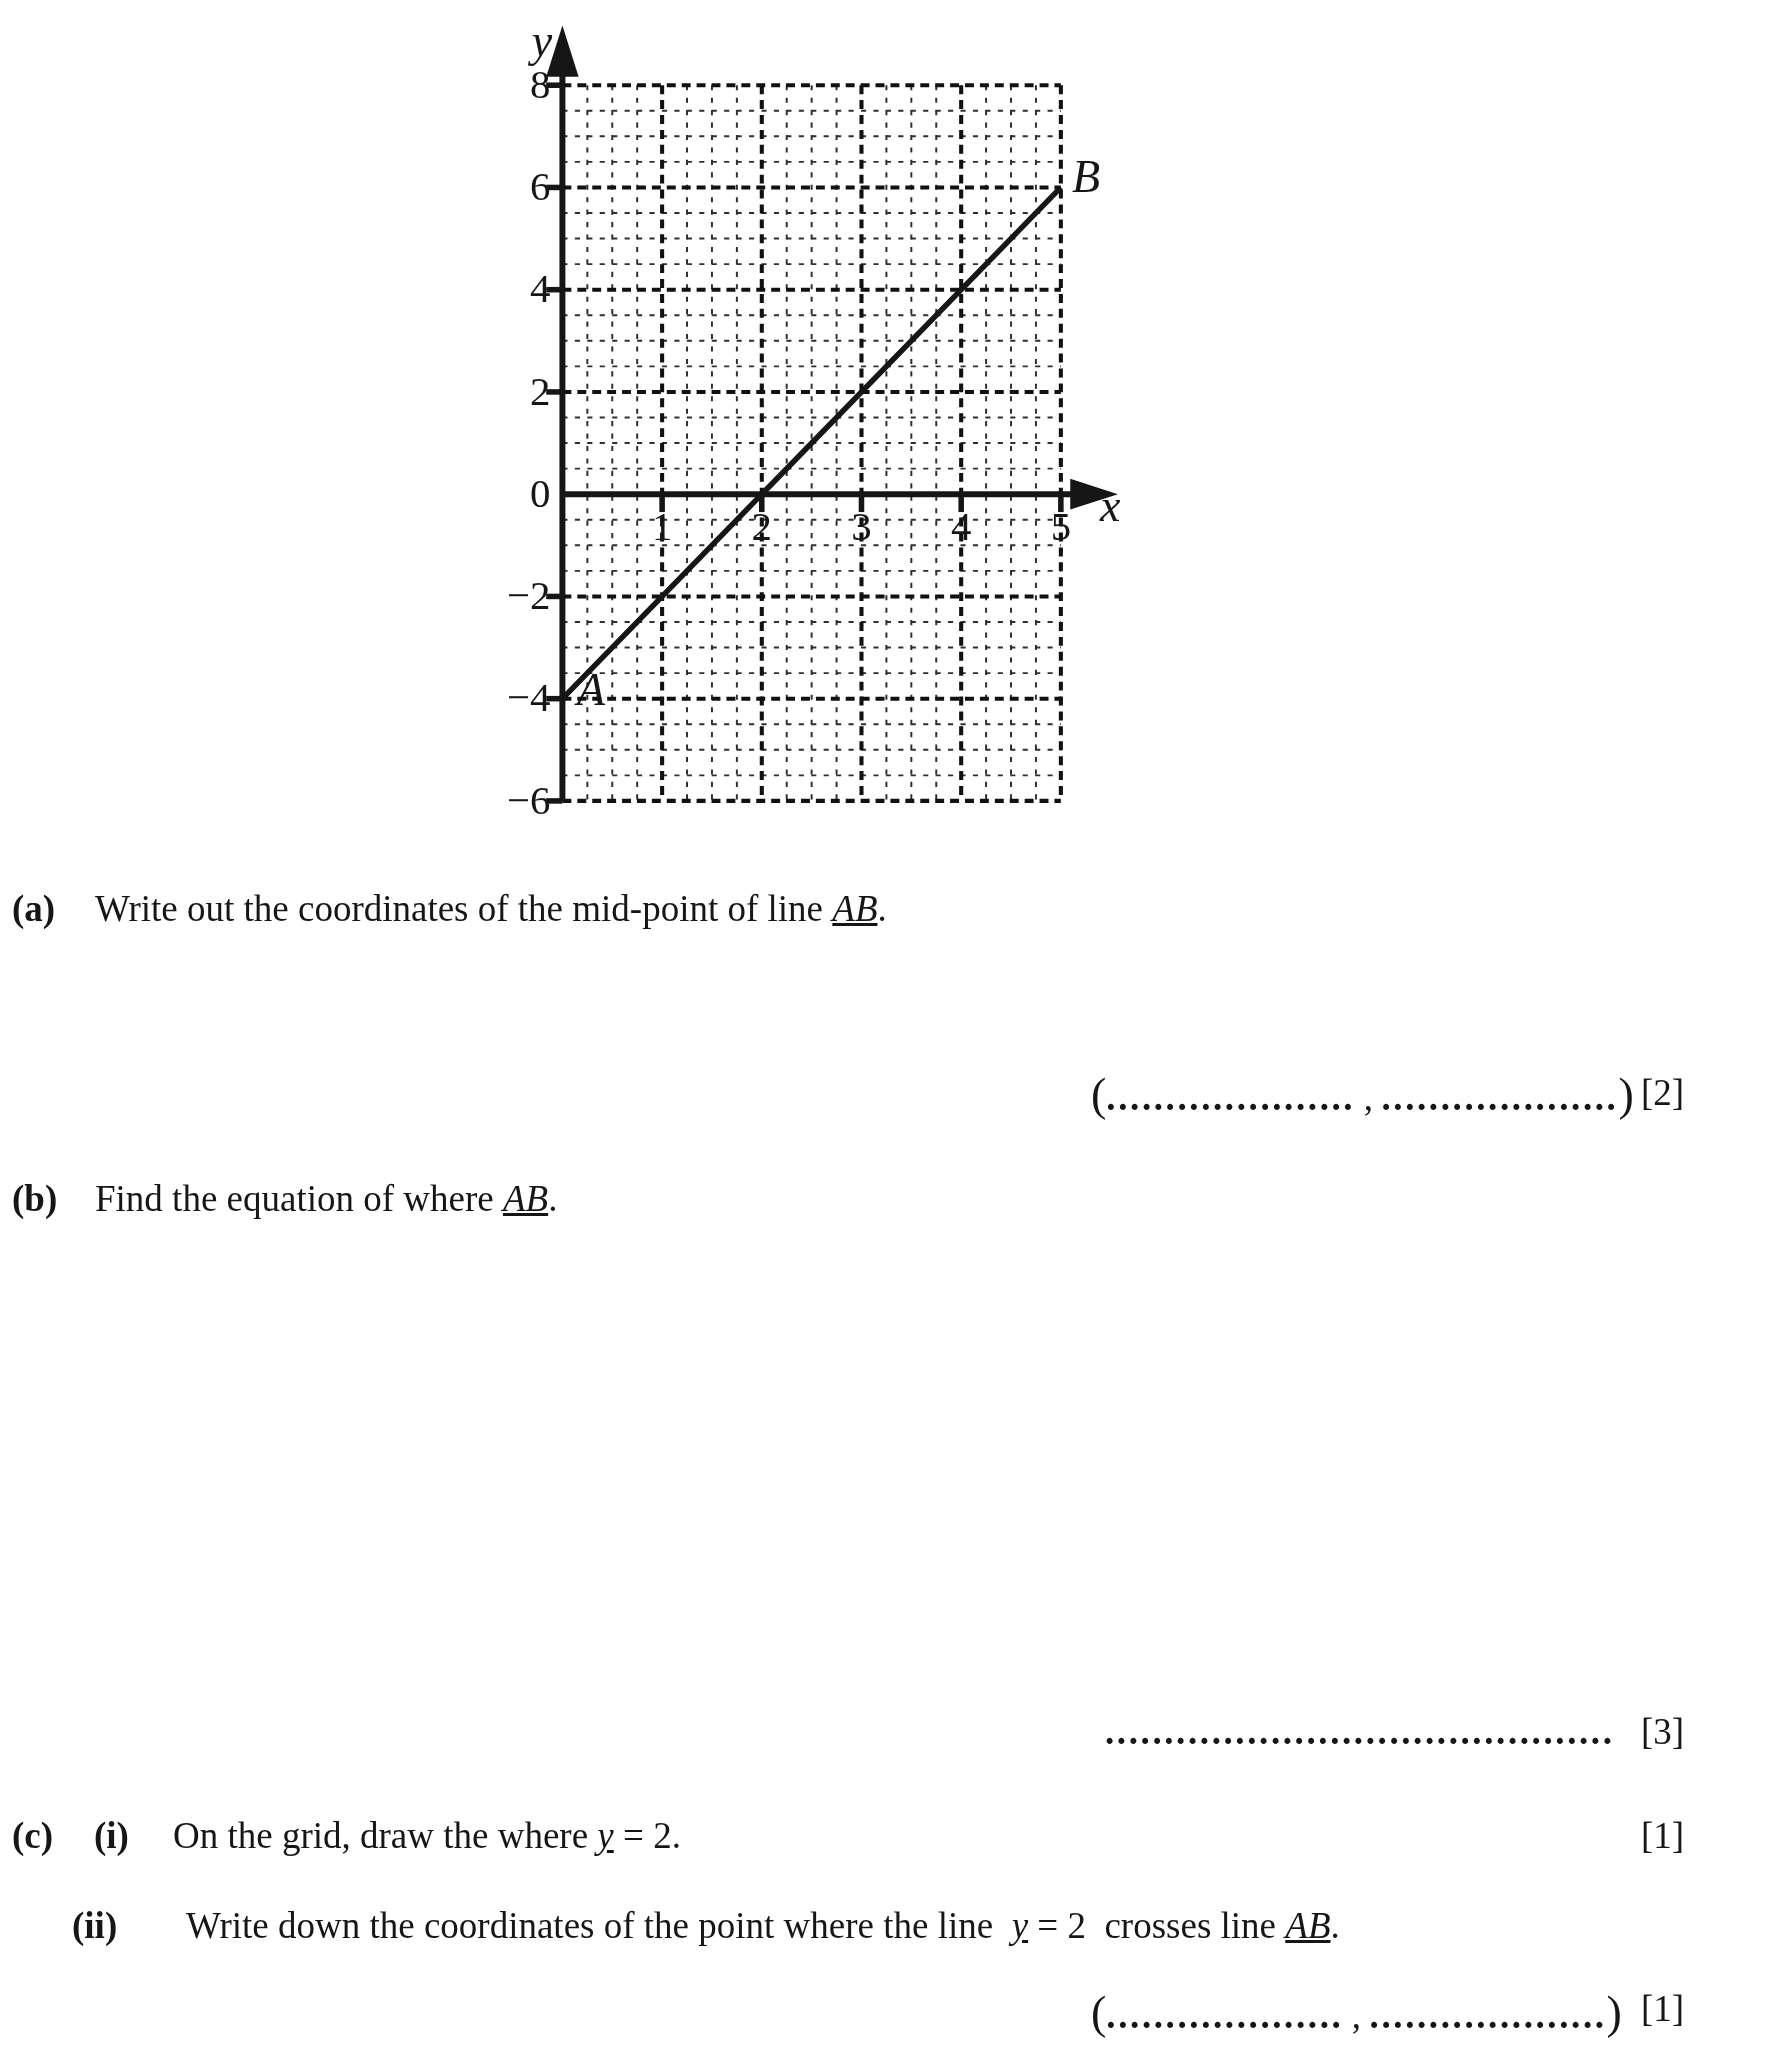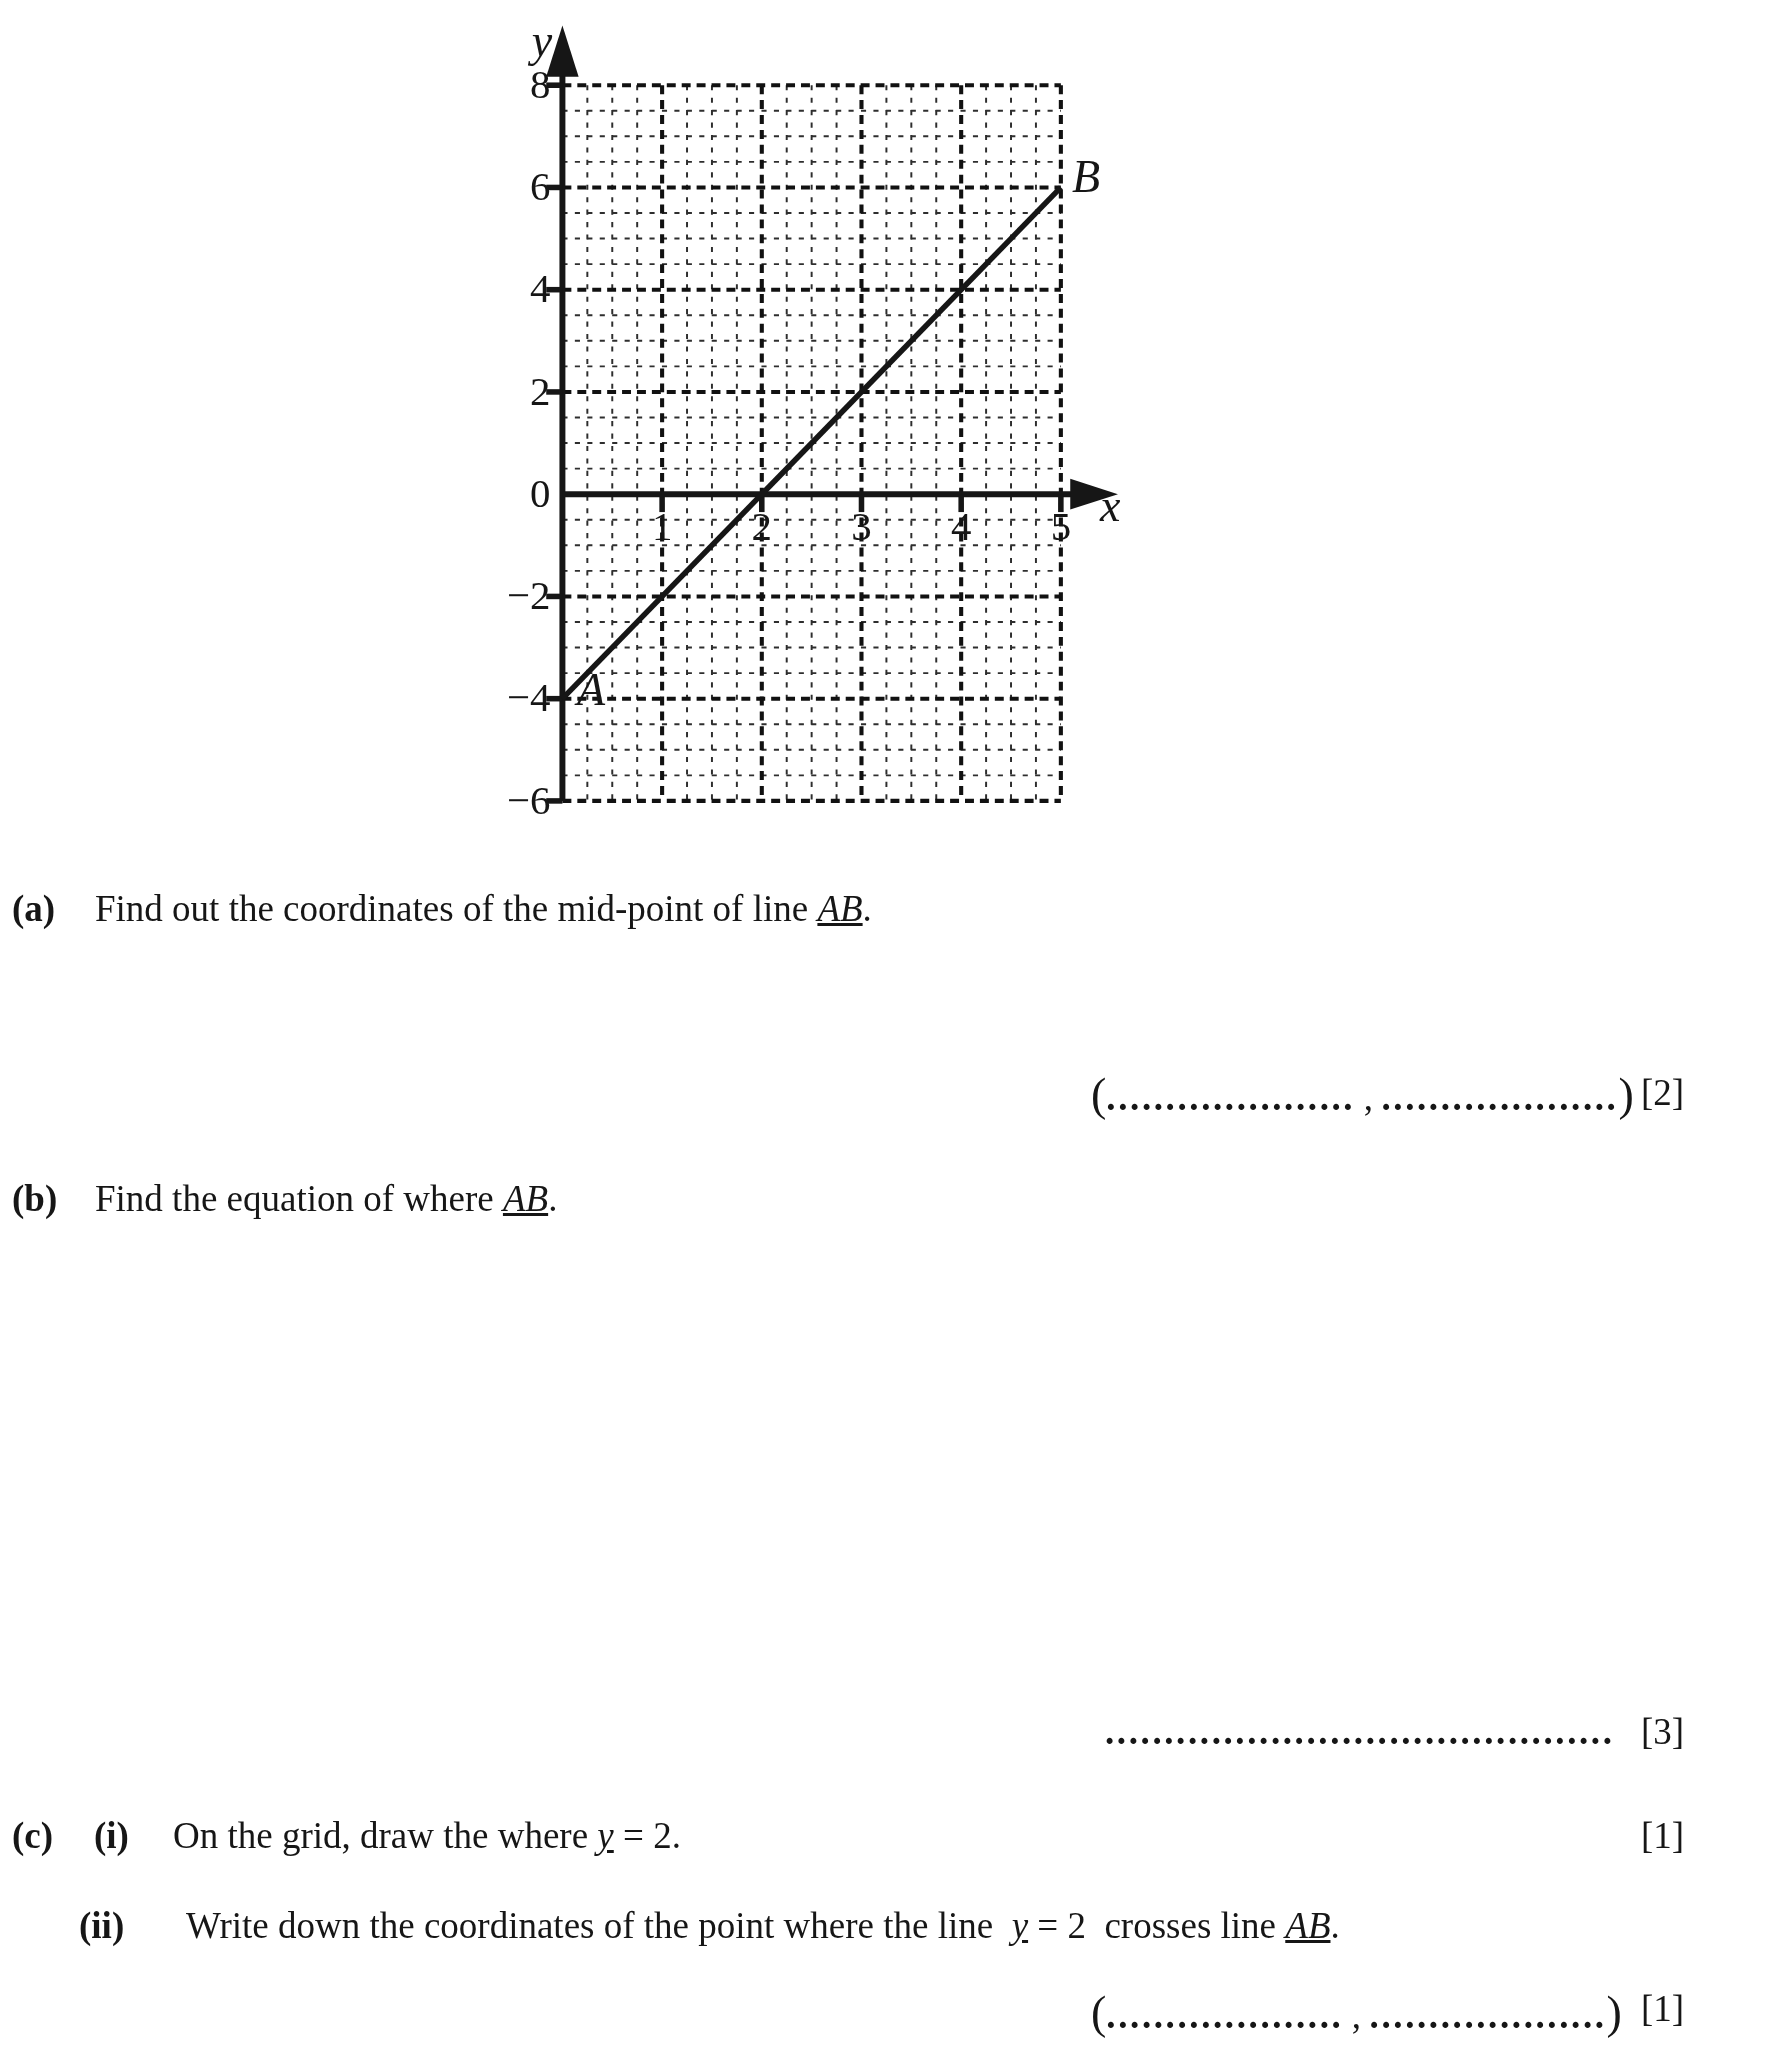--- a/index.html
+++ b/index.html
@@ -110,40 +110,40 @@
       <text x="1245" y="634" text-anchor="middle">5</text>
     </g>
     <text x="636" y="66" text-anchor="middle" font-size="54" font-style="italic">y</text>
     <text x="1303" y="612" text-anchor="middle" font-size="54" font-style="italic">x</text>
     <line x1="660" y1="820" x2="1245" y2="220" stroke="#161616" stroke-width="6.4"></line>
     <text x="677" y="828" font-size="54" font-style="italic">A</text>
     <text x="1258" y="225" font-size="54" font-style="italic">B</text>
   </svg>
 
 <div class="row qnum" style="left:12px;top:890px;">(a)</div>
-<div class="row" style="left:95px;top:890px;"><span>Find out the coordinates of the mid-point of line </span><span class="it">AB</span><span>.</span></div>
+<div class="row" style="left:95px;top:890px;"><span>Write out the coordinates of the mid-point of line </span><span class="it">AB</span><span>.</span></div>
 
 <div class="row ansrow" style="left:1091px;top:1072px;">
   <span class="paren">(</span><span class="dots">.....................</span><span class="comma">,</span><span class="dots">....................</span><span class="paren">)</span>
 </div>
 <div class="row mark" style="left:1641px;top:1074px;">[2]</div>
 
 <div class="row qnum" style="left:12px;top:1180px;">(b)</div>
 <div class="row" style="left:95px;top:1180px;"><span>Find the equation of where </span><span class="it">AB</span><span>.</span></div>
 
 <div class="row ansrow" style="left:1105px;top:1713px;">
   <span class="dots">...........................................</span>
 </div>
 <div class="row mark" style="left:1641px;top:1713px;">[3]</div>
 
 <div class="row qnum" style="left:12px;top:1817px;">(c)</div>
 <div class="row qnum" style="left:94px;top:1817px;">(i)</div>
 <div class="row" style="left:173px;top:1817px;"><span>On the grid, draw the where </span><span class="it">y</span><span> = 2.</span></div>
 <div class="row mark" style="left:1641px;top:1817px;">[1]</div>
 
-<div class="row qnum" style="left:79px;top:1907px;">(ii)</div>
+<div class="row qnum" style="left:72px;top:1907px;">(ii)</div>
 <div class="row" style="left:186px;top:1907px;"><span>Write down the coordinates of the point where the line&nbsp; </span><span class="it">y</span><span> = 2&nbsp; crosses line </span><span class="it">AB</span><span>.</span></div>
 
 <div class="row ansrow" style="left:1091px;top:1990px;">
   <span class="paren">(</span><span class="dots">....................</span><span class="comma">,</span><span class="dots">....................</span><span class="paren">)</span>
 </div>
 <div class="row mark" style="left:1641px;top:1990px;">[1]</div>
 
 
 </body></html>

